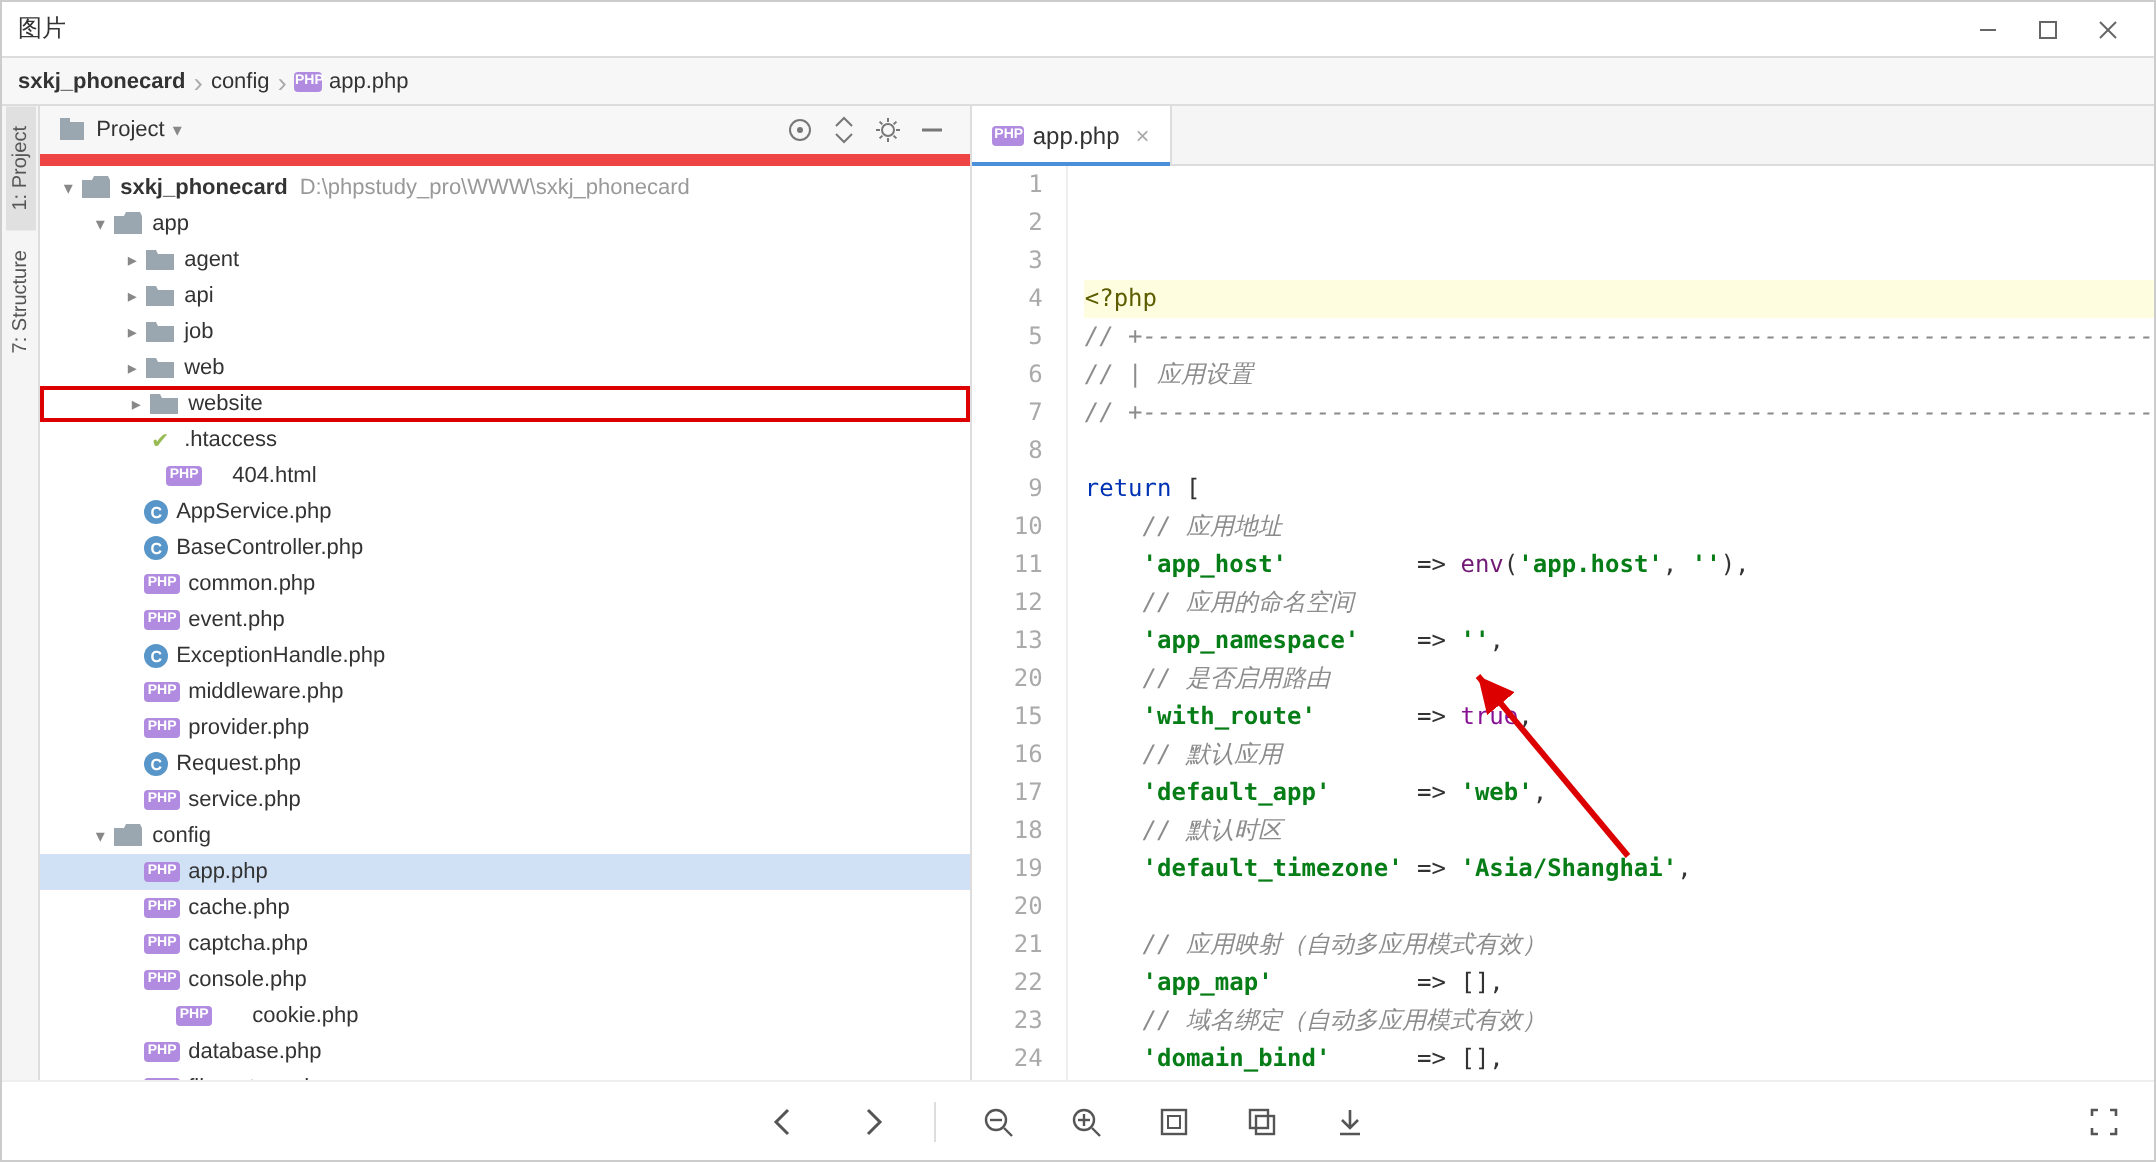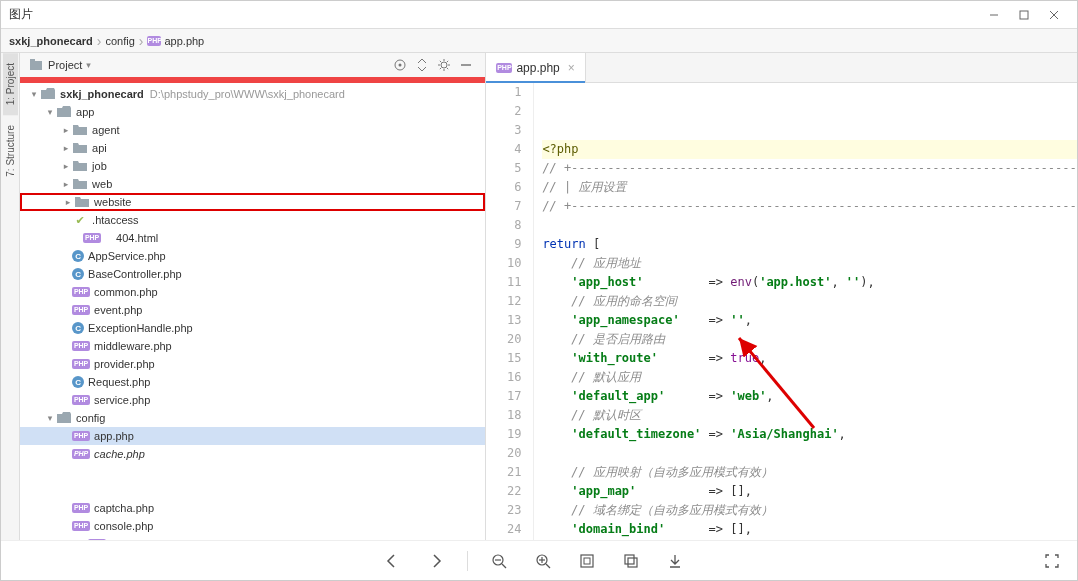--- a/index.html
+++ b/index.html
@@ -262,26 +262,26 @@
                 <path d="M0 2 L5 2 L6 0 L13 0 L14 2 L14 11 L0 11 Z" fill="#9aa7b0"></path>
               </svg>
             </span>
             <span class="tree-label">config</span>
           </div>
           <div class="tree-item selected" style="padding-left: 40px;">
             <span class="tree-arrow"></span>
             <span class="tree-icon php">PHP</span>
             <span class="tree-label">app.php</span>
           </div>
-          <div class="tree-item" style="padding-left: 40px; font-style: italic;">
+          <div class="tree-item" style="padding-left: 40px;">
             <span class="tree-arrow"></span>
             <span class="tree-icon php">PHP</span>
             <span class="tree-label">cache.php</span>
           </div>
-          <div class="tree-item" style="padding-left: 40px; margin-top: 36px;">
+          <div class="tree-item" style="padding-left: 40px;">
             <span class="tree-arrow"></span>
             <span class="tree-icon php">PHP</span>
             <span class="tree-label">captcha.php</span>
           </div>
           <div class="tree-item" style="padding-left: 40px;">
             <span class="tree-arrow"></span>
             <span class="tree-icon php">PHP</span>
             <span class="tree-label">console.php</span>
           </div>
           <div class="tree-item" style="padding-left: 40px; gap: 16px;">

